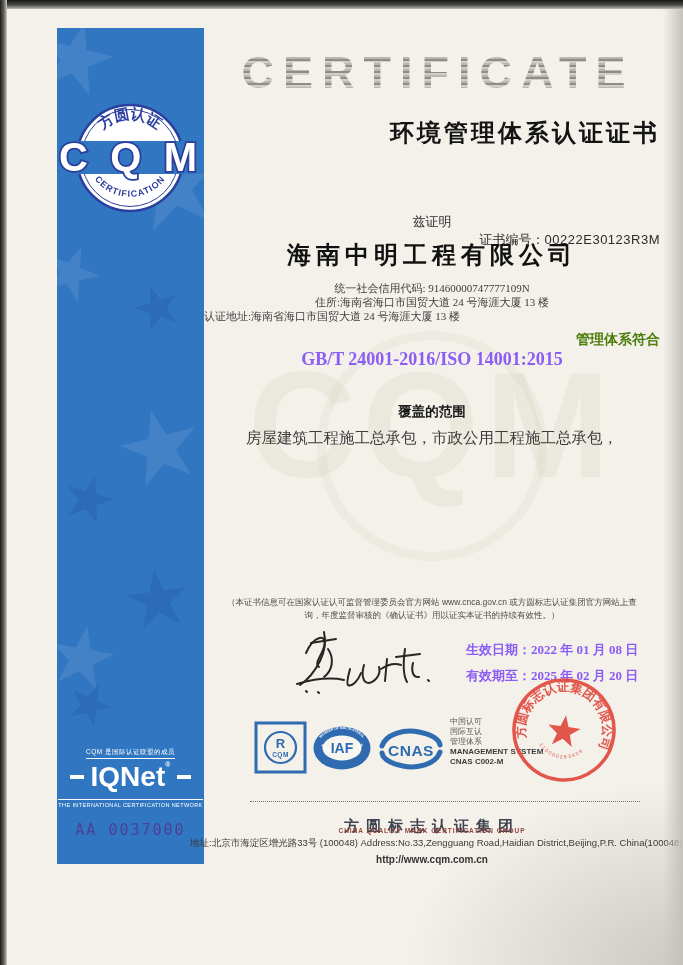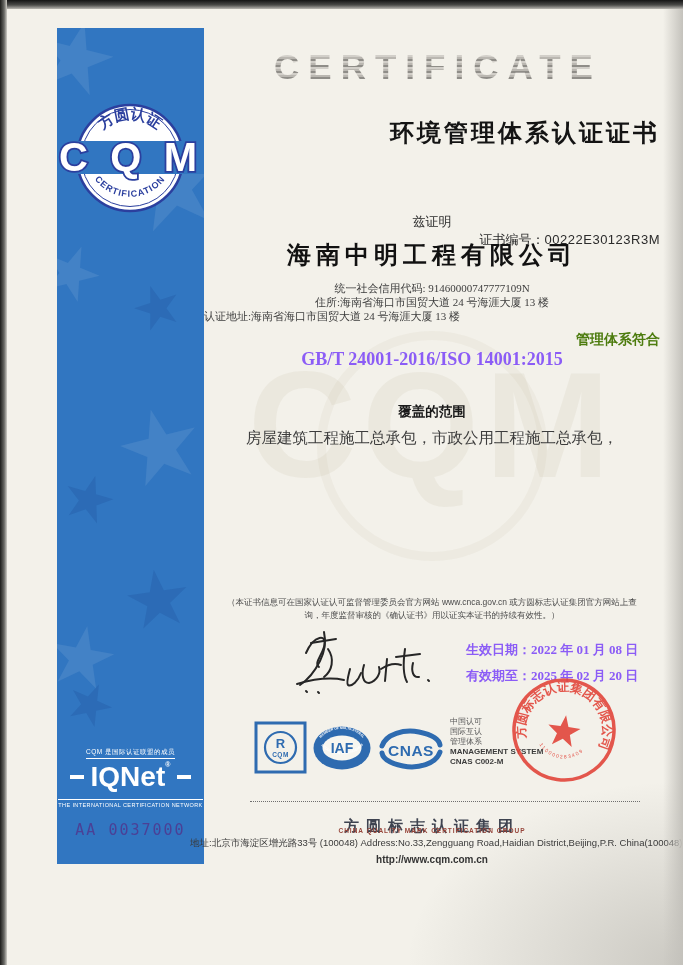--- a/index.html
+++ b/index.html
@@ -38,21 +38,21 @@
     font-size:15px; letter-spacing:2px; color:#4b4096; }
 
   
   .content { position:absolute; left:204px; top:9px; width:456px; height:956px; }
   .ghost-cqm { position:absolute; left:0; top:330px; width:456px; text-align:center;
     font-size:150px; font-weight:bold; letter-spacing:6px; color:rgba(186,176,148,.13); }
   .ghost-ring { position:absolute; left:113px; top:322px; width:230px; height:230px;
     border:9px solid rgba(186,176,148,.10); border-radius:50%; }
 
   .cert-word { position:absolute; left:0; top:38px; width:456px; text-align:center;
-    font-size:35px; font-weight:bold; letter-spacing:9px; color:#b3b0aa; white-space:nowrap;padding-left:12px; }
+    font-size:45px; font-weight:bold; letter-spacing:9px; color:#b3b0aa; white-space:nowrap;padding-left:12px; }
   @supports (-webkit-background-clip: text) {
     .cert-word { background:repeating-linear-gradient(180deg,#8f8d88 0 2px,#d2cfc9 2px 4px,#bab7b1 4px 6px);
       -webkit-background-clip:text; -webkit-text-fill-color:transparent; }
   }
   .title { position:absolute; left:0; top:108px; width:456px; text-align:right;
     font-size:24px; font-weight:bold; letter-spacing:3px; color:#141414;padding-left:28px; }
   .certno { position:absolute; left:0; top:184px; width:456px; text-align:right;
     font-size:13px; color:#2b2b2b;margin-top:38px; }
   .certno .num { font-family:"Liberation Sans","DejaVu Sans",sans-serif; letter-spacing:.5px; }
   .certify { position:absolute; left:0; top:204px; width:456px; text-align:center;

